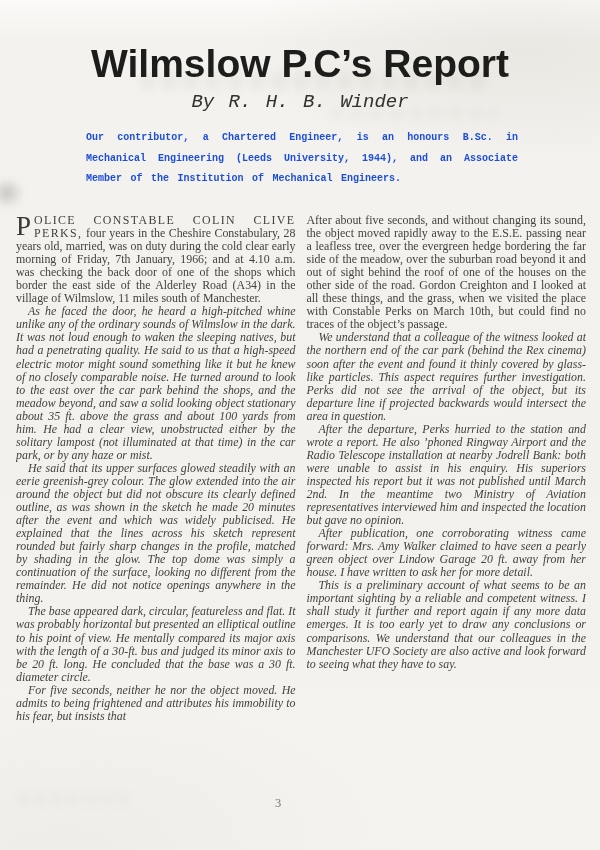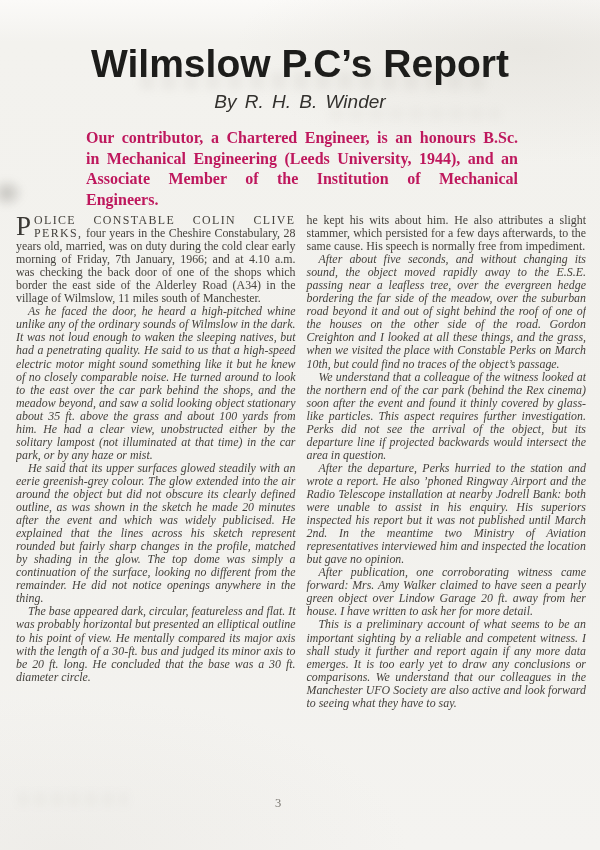--- a/index.html
+++ b/index.html
@@ -36,38 +36,38 @@
     letter-spacing: 0px;
     color: #1d1d1b;
     margin: 0;
   }
   .byline {
     position: absolute;
     top: 91px;
     left: 0;
     width: 600px;
     text-align: center;
-    font-family: Liberation Sans, sans-serif;
+    font-family: Liberation Mono, monospace;
     font-style: italic;
     font-size: 19px;
     word-spacing: 3px;
     color: #33312e;
   }
   .contributor-note {
     position: absolute;
     top: 128px;
     left: 86px;
     width: 432px;
-    font-family: Liberation Serif, serif;
+    font-family: Liberation Mono, monospace;
     font-weight: bold;
-    font-size: 16px;
+    font-size: 10px;
     line-height: 20.5px;
     text-align: justify;
     word-spacing: 2.5px;
-    color: #be185d;
+    color: #1d4ed8;
   }
 
   
   .show-through {
     position: absolute;
     top: 72px;
     left: 140px;
     width: 350px;
     height: 18px;
     background: repeating-linear-gradient(90deg,
@@ -178,24 +178,24 @@
 
   <div class="contributor-note">Our contributor, a Chartered Engineer, is an honours B.Sc. in Mechanical Engineering (Leeds University, 1944), and an Associate Member of the Institution of Mechanical Engineers.</div>
 
   <div class="columns">
 
     <div class="col">
       <p><span class="dropcap">P</span><span class="lead-caps">OLICE CONSTABLE COLIN CLIVE PERKS,</span> <span>four years in the Cheshire Constabulary, 28 years old, married, was on duty during the cold clear early morning of Friday, 7th January, 1966; and at 4.10 a.m. was checking the back door of one of the shops which border the east side of the Alderley Road (A34) in the village of Wilmslow, 11 miles south of Manchester.</span></p>
       <p>As he faced the door, he heard a high-pitched whine unlike any of the ordinary sounds of Wilmslow in the dark. It was not loud enough to waken the sleeping natives, but had a penetrating quality. He said to us that a high-speed electric motor might sound something like it but he knew of no closely comparable noise. He turned around to look to the east over the car park behind the shops, and the meadow beyond, and saw a solid looking object stationary about 35 ft. above the grass and about 100 yards from him. He had a clear view, unobstructed either by the solitary lampost (not illuminated at that time) in the car park, or by any haze or mist.</p>
       <p>He said that its upper surfaces glowed steadily with an eerie greenish-grey colour. The glow extended into the air around the object but did not obscure its clearly defined outline, as was shown in the sketch he made 20 minutes after the event and which was widely publicised. He explained that the lines across his sketch represent rounded but fairly sharp changes in the profile, matched by shading in the glow. The top dome was simply a continuation of the surface, looking no different from the remainder. He did not notice openings anywhere in the thing.</p>
       <p>The base appeared dark, circular, featureless and flat. It was probably horizontal but presented an elliptical outline to his point of view. He mentally compared its major axis with the length of a 30-ft. bus and judged its minor axis to be 20 ft. long. He concluded that the base was a 30 ft. diameter circle.</p>
+      <p>For five seconds, neither he nor the object moved. He admits to being frightened and attributes his immobility to his fear, but insists that</p>
     </div>
 
     <div class="col">
-      <p>he kept his wits about him. He also attributes a slight stammer, which persisted for a few days afterwards, to the same cause. His speech is normally free from impediment.</p>
       <p>After about five seconds, and without changing its sound, the object moved rapidly away to the E.S.E. passing near a leafless tree, over the evergreen hedge bordering the far side of the meadow, over the suburban road beyond it and out of sight behind the roof of one of the houses on the other side of the road. Gordon Creighton and I looked at all these things, and the grass, when we visited the place with Constable Perks on March 10th, but could find no traces of the object’s passage.</p>
       <p>We understand that a colleague of the witness looked at the northern end of the car park (behind the Rex cinema) soon after the event and found it thinly covered by glass-like particles. This aspect requires further investigation. Perks did not see the arrival of the object, but its departure line if projected backwards would intersect the area in question.</p>
       <p>After the departure, Perks hurried to the station and wrote a report. He also ’phoned Ringway Airport and the Radio Telescope installation at nearby Jodrell Bank: both were unable to assist in his enquiry. His superiors inspected his report but it was not published until March 2nd. In the meantime two Ministry of Aviation representatives interviewed him and inspected the location but gave no opinion.</p>
       <p>After publication, one corroborating witness came forward: Mrs. Amy Walker claimed to have seen a pearly green object over Lindow Garage 20 ft. away from her house. I have written to ask her for more detail.</p>
       <p>This is a preliminary account of what seems to be an important sighting by a reliable and competent witness. I shall study it further and report again if any more data emerges. It is too early yet to draw any conclusions or comparisons. We understand that our colleagues in the Manchester UFO Society are also active and look forward to seeing what they have to say.</p>
     </div>
 
   </div>
 
   <div class="page-number">3</div>

